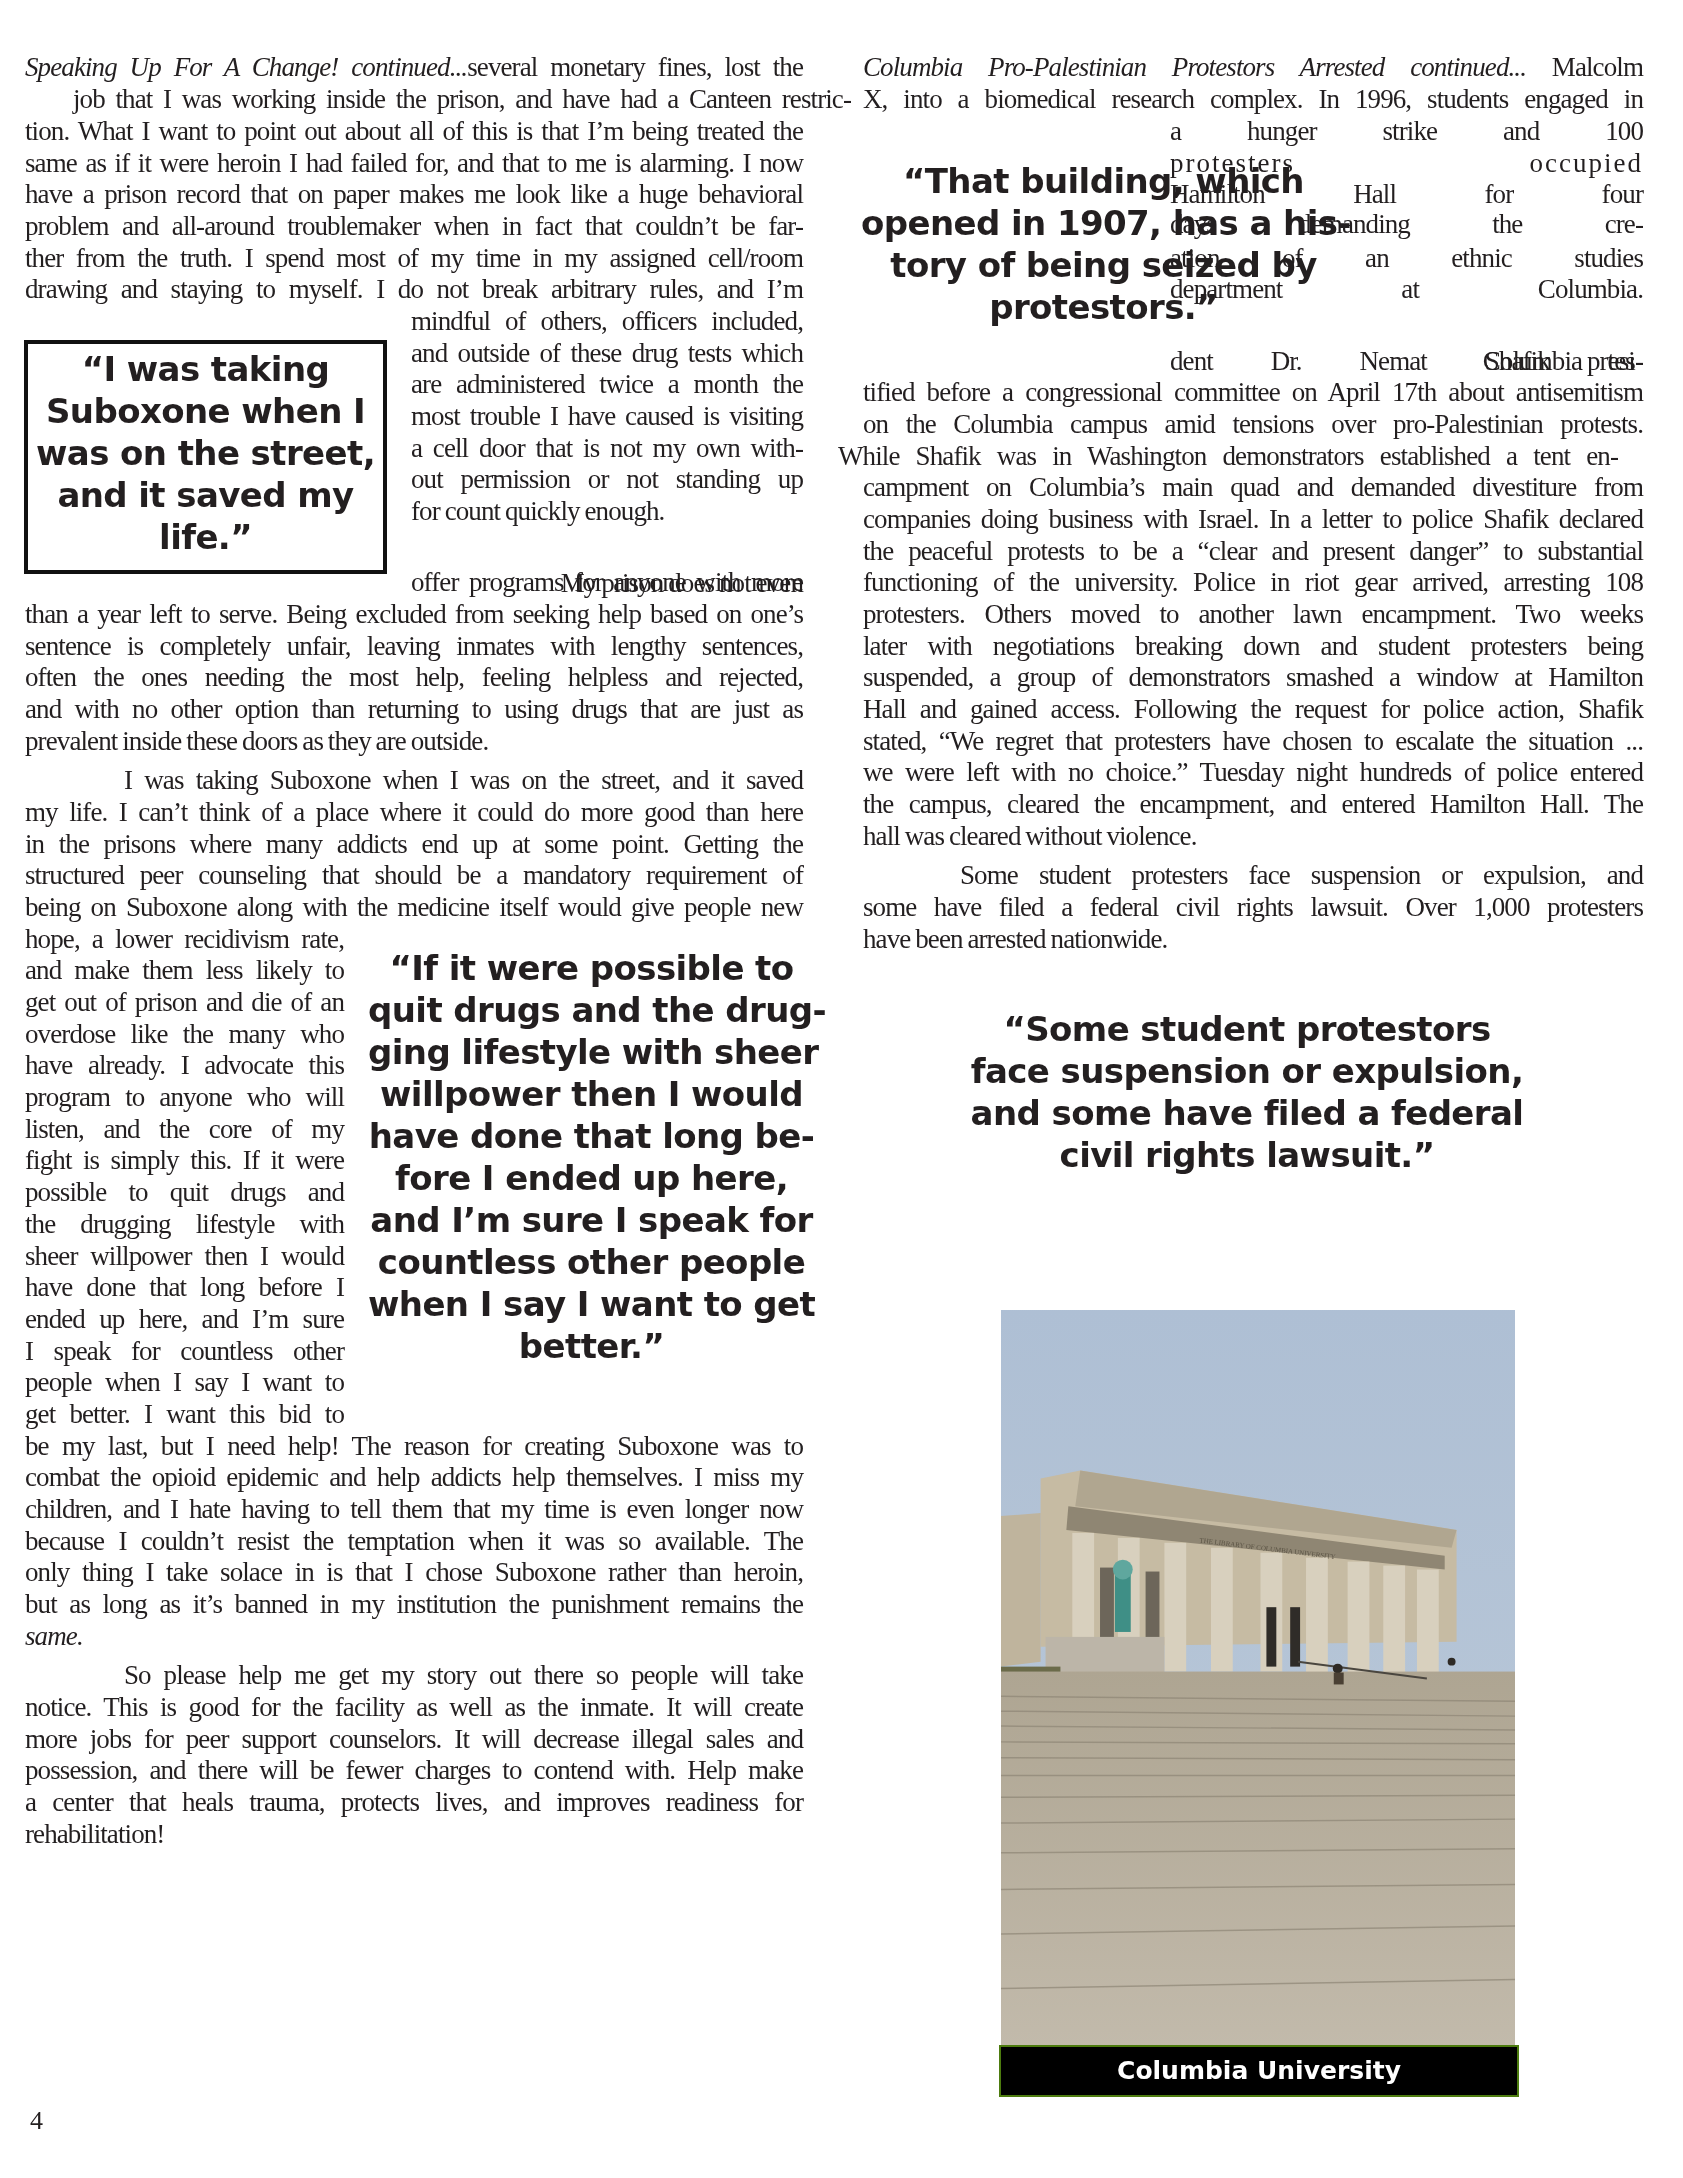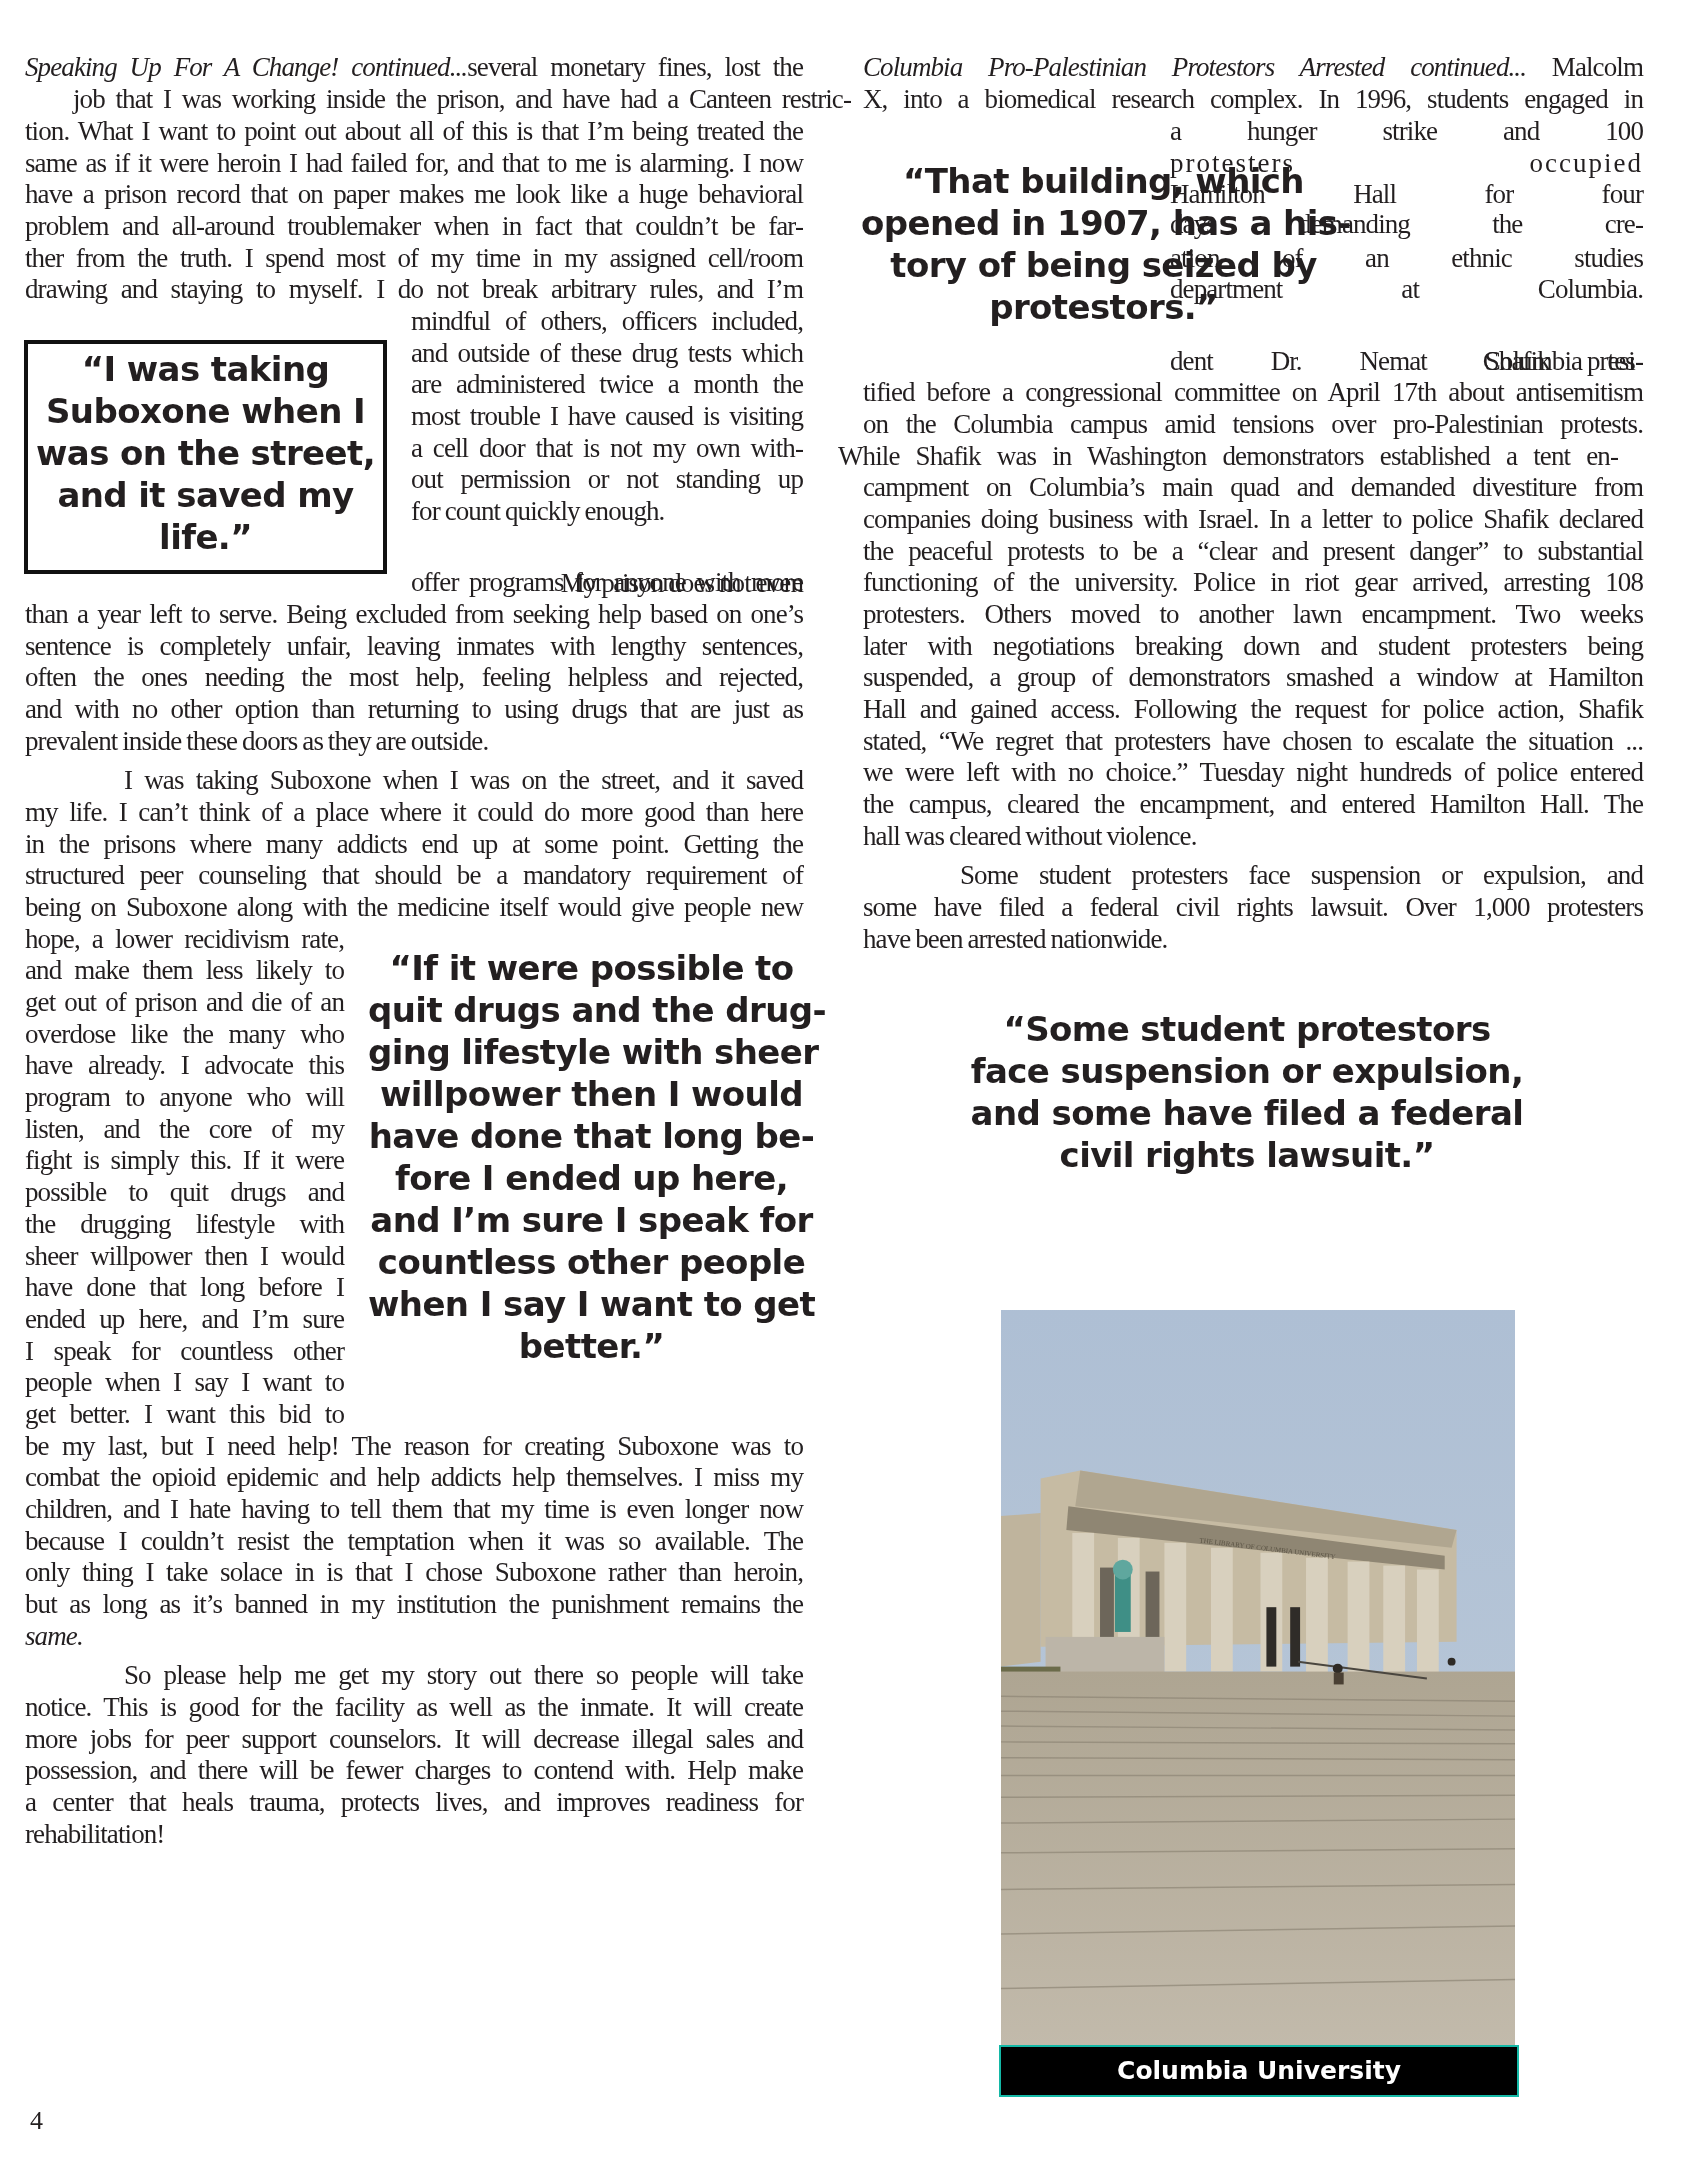--- a/index.html
+++ b/index.html
@@ -9,21 +9,21 @@
       font-family:"Liberation Serif",serif;font-size:27px;letter-spacing:-0.9px;word-spacing:-1px;
       text-align:justify;text-align-last:justify;}
   .ln.last{text-align-last:left;}
   .ln.right{text-align-last:right;margin-top:32px;}
   .it{font-style:italic;}
   .pq{position:absolute;font-family:"DejaVu Sans",sans-serif;font-weight:bold;text-align:center;color:#231f20;letter-spacing:-0.6px;}
   .pq .q{display:block;white-space:nowrap;}
   .box{position:absolute;left:24px;top:340px;width:355px;height:226px;border:4px solid #111;background:#fff;}
   .photo{position:absolute;left:1001px;top:1310px;width:514px;height:736px;overflow:hidden;
      background:linear-gradient(180deg,#b4c5d8 0%,#a9bbd0 40%,#b9c6d3 52%,#c8c0ae 58%,#b8ab92 75%,#a89d88 85%,#bdb6a8 100%);}
-  .caption{position:absolute;left:999px;top:2045px;width:516px;height:48px;background:#000;border:2px solid #14b8a6;
+  .caption{position:absolute;left:999px;top:2045px;width:516px;height:48px;background:#000;border:2px solid #4d7c0f;
      color:#fff;font-family:"DejaVu Sans",sans-serif;font-weight:bold;font-size:25px;line-height:48px;text-align:center;}
   .pagenum{position:absolute;left:30px;top:2106px;font-family:"Liberation Serif",serif;font-size:26px;}
 </style>
 </head>
 <body>
 
 <div class="col">
   <div class="ln" style="left:25px;top:51px;width:778px;"><span class="it">Speaking Up For A Change! continued...</span><span>several monetary fines, lost the</span></div>
   <div class="ln" style="left:25px;top:83px;width:778px;margin-left:48px;">job that I was working inside the prison, and have had a Canteen restric-</div>
   <div class="ln" style="left:25px;top:115px;width:778px;">tion. What I want to point out about all of this is that I’m being treated the</div>

